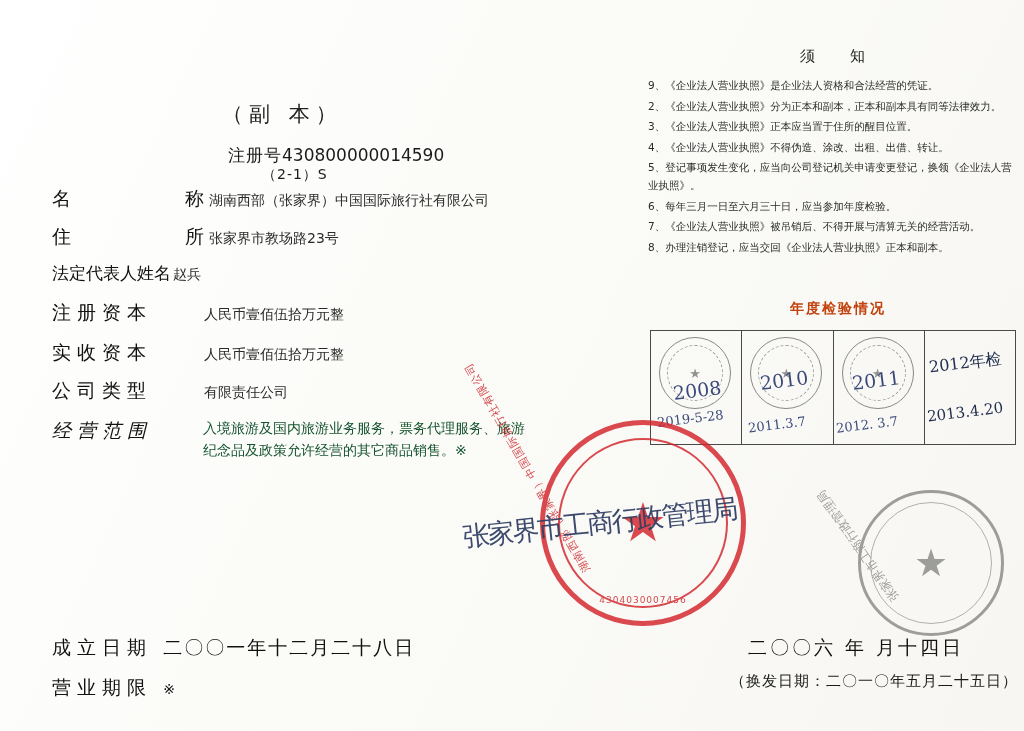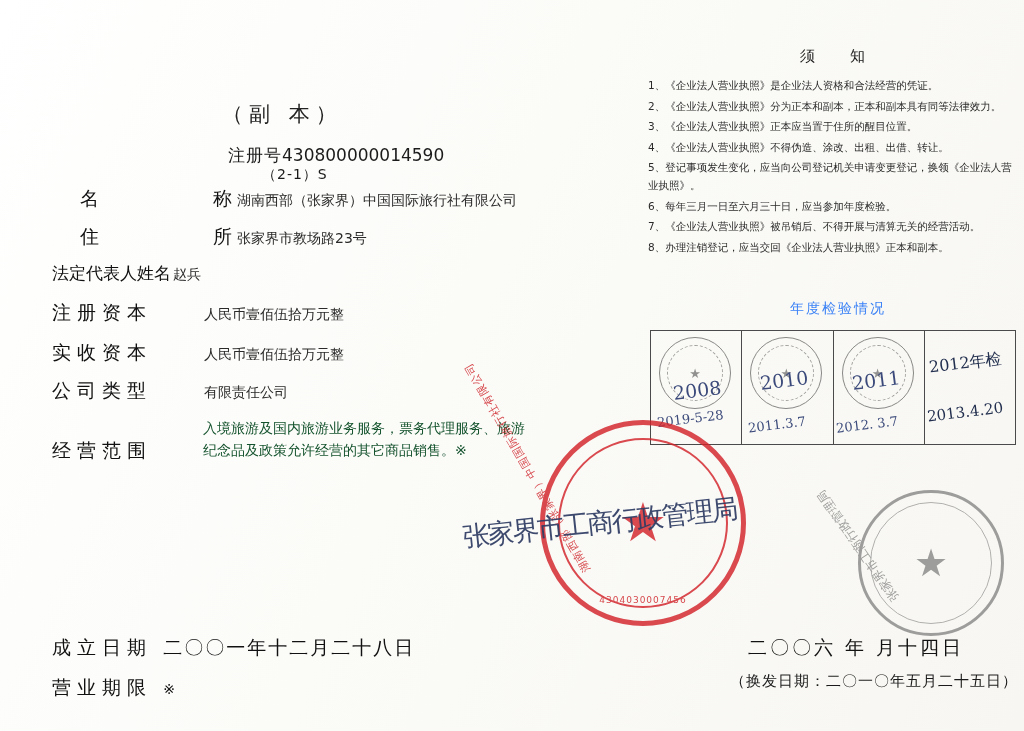--- a/index.html
+++ b/index.html
@@ -69,21 +69,21 @@
     vertical-align: baseline;
   }
   .field-value {
     display: inline-block;
     font-size: 14px;
     color: #2a2a2a;
     vertical-align: baseline;
     padding-left: 2px;
   }
   .lbl-w { width: 155px; }
-  .spaced-0 { letter-spacing: 0px; margin-left: 28px; }
+  .spaced-0 { letter-spacing: 0px; }
 
   .scope-value {
     position: absolute;
     left: 203px;
     top: 418px;
     width: 330px;
     font-size: 14px;
     line-height: 1.55;
     color: #14532d;
   }
@@ -114,23 +114,23 @@
     list-style: none;
     margin: 0 0 2.5px 0;
     text-indent: 0;
   }
   ul.notice-ul { margin: 0; padding: 0; }
 
   .inspect-title {
     left: 790px;
     top: 300px;
     font-size: 14px;
-    font-weight: normal;
+    font-weight: bold;
     letter-spacing: 2px;
-    color: #3b82f6;
+    color: #c2410c;
   }
 
   
   .inspect-table {
     position: absolute;
     left: 650px;
     top: 330px;
     width: 366px;
     height: 115px;
     border: 1px solid #4a4a4a;
@@ -338,39 +338,39 @@
   </div>
 
   <div class="field-row" style="top:340px;">
     <span class="field-label" style="width:150px;display:inline-block;">实 收 资 本</span><span class="field-value">人民币壹佰伍拾万元整</span>
   </div>
 
   <div class="field-row" style="top:378px;">
     <span class="field-label" style="width:150px;display:inline-block;">公 司 类 型</span><span class="field-value">有限责任公司</span>
   </div>
 
-  <div class="field-row" style="top:438px;">
+  <div class="field-row" style="top:418px;font-style:italic;">
     <span class="field-label" style="width:150px;display:inline-block;">经 营 范 围</span>
   </div>
   <div class="scope-value">入境旅游及国内旅游业务服务，票务代理服务、旅游纪念品及政策允许经营的其它商品销售。※</div>
 
   <div class="bottom-left-row" style="top:635px;">
     <span class="bl-label">成 立 日 期</span>
     <span class="bl-value" style="padding-left:12px;">二〇〇一年十二月二十八日</span>
   </div>
 
   <div class="bottom-left-row" style="top:675px;">
     <span class="bl-label">营 业 期 限</span>
     <span class="bl-value" style="padding-left:12px;font-size:14px;">※</span>
   </div>
 
   <div class="layer notice-title">须　知</div>
 
   <ul class="notice-ul notice-list">
-    <li>1、《企业法人营业执照》是企业法人资格和合法经营的凭证。</li>
+    <li>9、《企业法人营业执照》是企业法人资格和合法经营的凭证。</li>
     <li>2、《企业法人营业执照》分为正本和副本，正本和副本具有同等法律效力。</li>
     <li>3、《企业法人营业执照》正本应当置于住所的醒目位置。</li>
     <li>4、《企业法人营业执照》不得伪造、涂改、出租、出借、转让。</li>
     <li>5、登记事项发生变化，应当向公司登记机关申请变更登记，换领《企业法人营业执照》。</li>
     <li>6、每年三月一日至六月三十日，应当参加年度检验。</li>
     <li>7、《企业法人营业执照》被吊销后、不得开展与清算无关的经营活动。</li>
     <li>8、办理注销登记，应当交回《企业法人营业执照》正本和副本。</li>
   </ul>
 
   <div class="layer inspect-title">年度检验情况</div>

